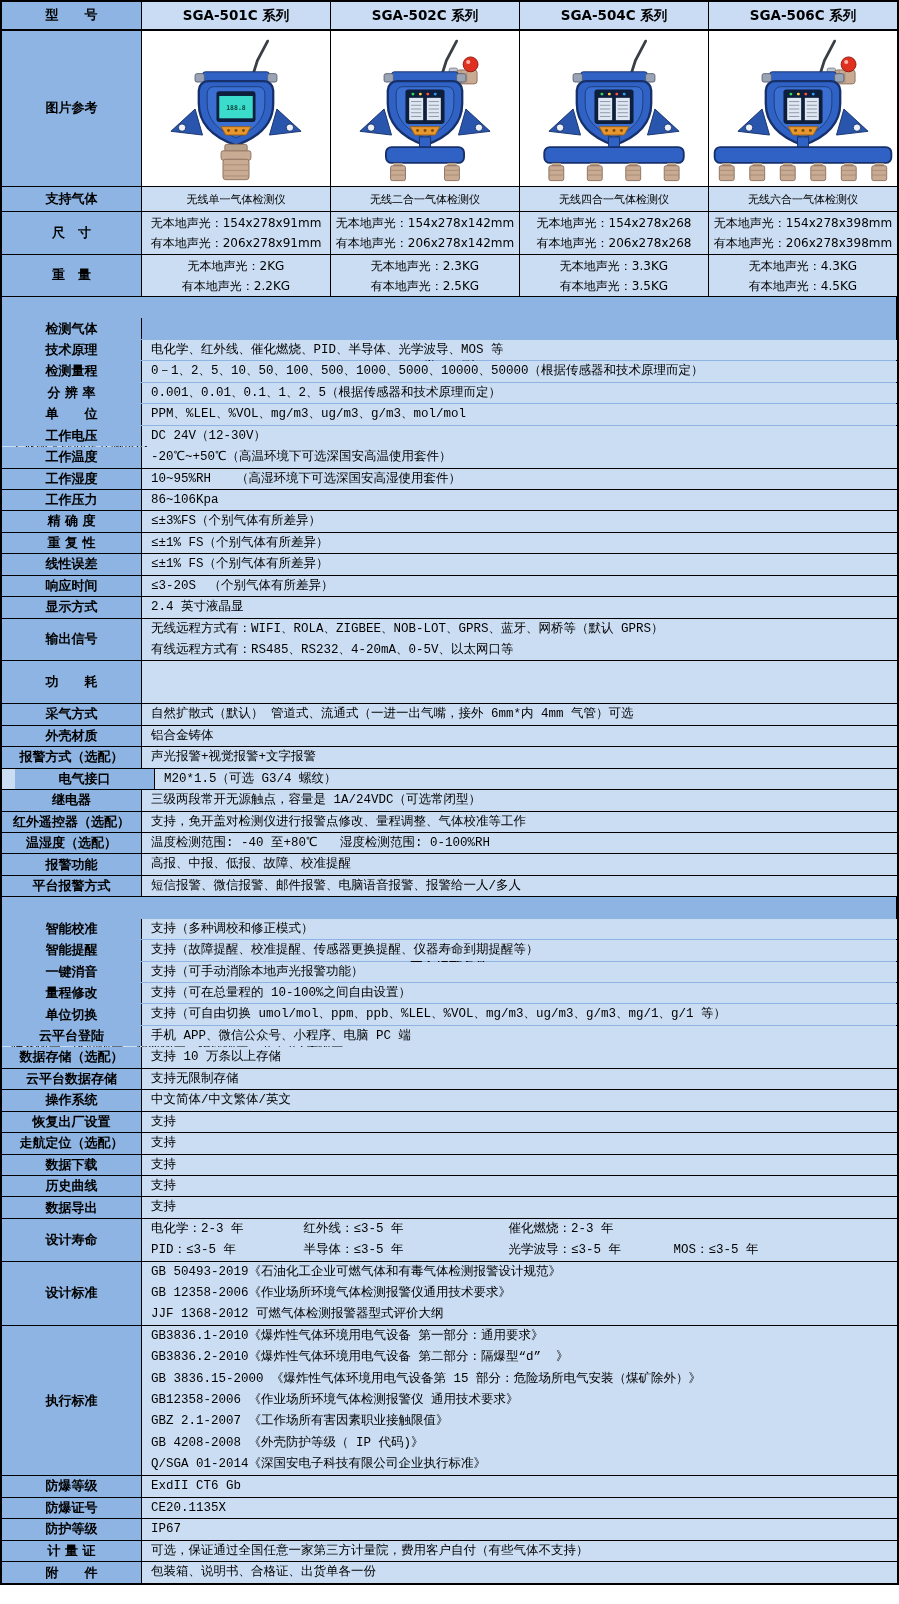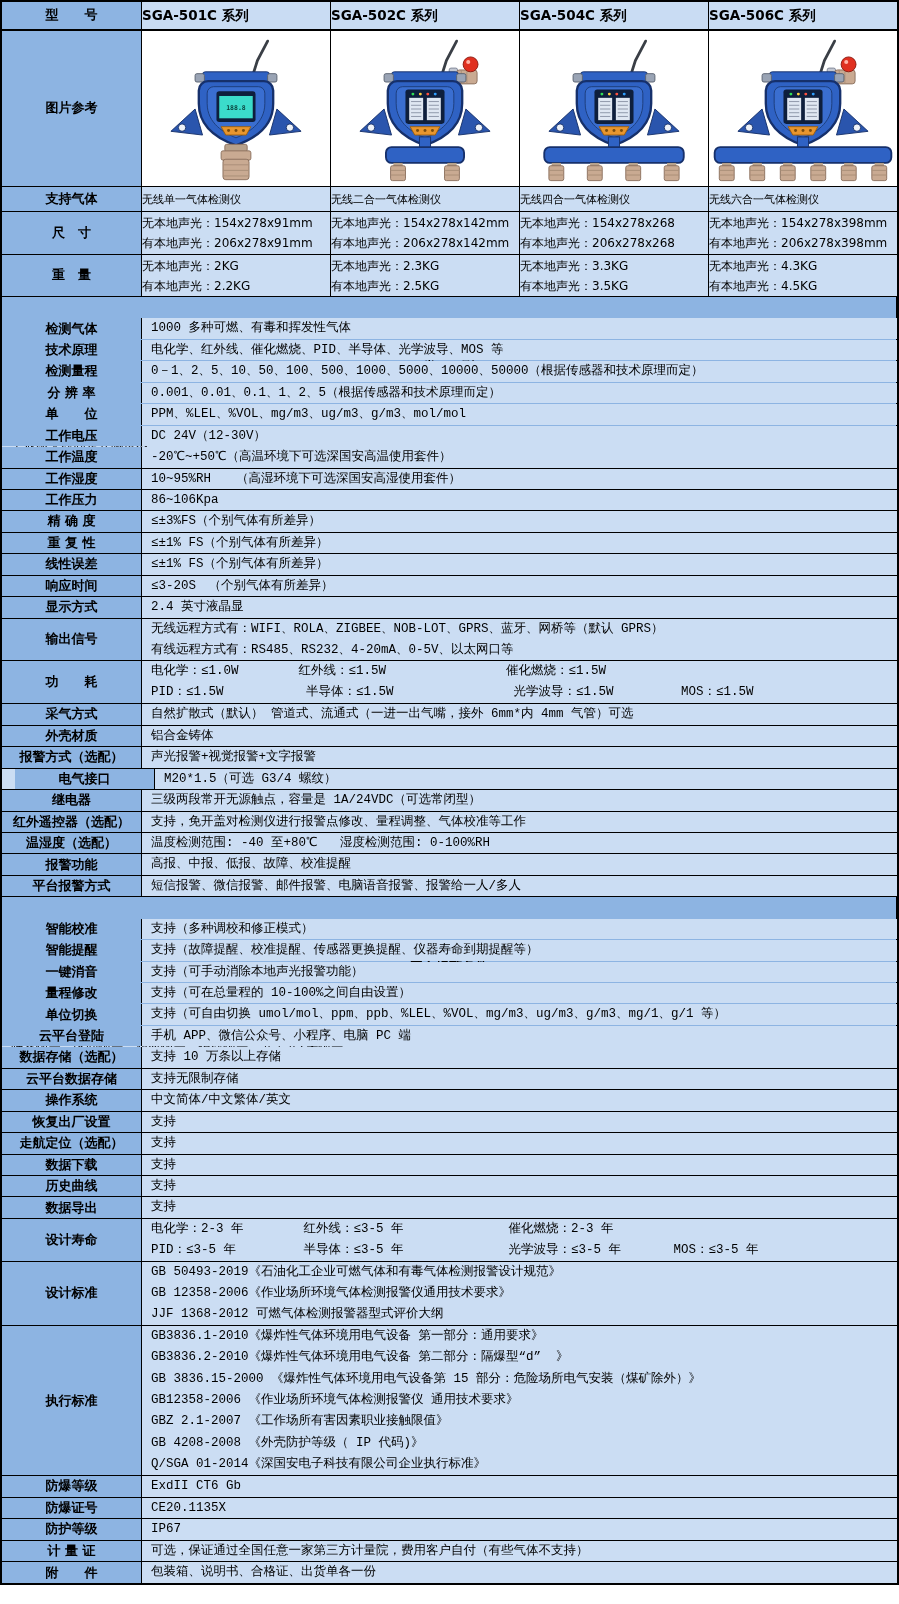--- a/index.html
+++ b/index.html
@@ -20,21 +20,21 @@
     flex:0 0 140px;
     background:var(--label-bg,#8DB4E2);
     border-right:1px solid #000;
     display:flex; align-items:center; justify-content:center;
     font-weight:bold; font-size:13px; text-align:center;
     padding:0 3px; line-height:1.25;
   }
   .data-cell {
     flex:1 1 0;
     border-right:1px solid #000;
-    display:flex; flex-direction:column; align-items:flex-start; justify-content:center;
+    display:flex; flex-direction:column; align-items:center; justify-content:center;
     font-size:12px; text-align:center; background:var(--value-bg,#CBDDF3);
   }
   .data-cell:last-child { border-right:none; }
   .header-row { height:29px; border-bottom:2px solid #000; }
   .header-row .model-cell { font-weight:bold; font-size:13.5px; background:var(--header-bg,#C9DCF3); }
   .image-row { height:156px; }
   .image-row .image-cell { background:#ffffff; padding:1px; overflow:hidden; }
   .gas-row { height:25px; }
   .gas-row .data-cell { font-size:11px; }
   .size-row { height:43px; }
@@ -346,21 +346,20 @@
       <div class="row spec-row" style="height: 21.45px; flex-direction: column;">
     <div class="label-cell">
       <span>类　　型</span>
     </div>
     <div class="value-cell"><div class="vline">工业级无线固定式隔爆型</div></div>
   </div>
       <div class="row spec-row" style="height: 21.45px;">
     <div class="label-cell">
       <span>检测气体</span>
     </div>
-    <div class="value-cell"><div class="vline">1000 多种可燃、有毒和挥发性气体</div></div>
   </div>
       <div class="row spec-row" style="height: 21.45px;">
     <div class="label-cell">
       <span>技术原理</span>
     </div>
     <div class="value-cell"><div class="vline">电化学、红外线、催化燃烧、PID、半导体、光学波导、MOS 等</div></div>
   </div>
       <div class="row spec-row" style="height: 21.45px;">
     <div class="label-cell">
       <span>检测量程</span>
@@ -436,21 +435,20 @@
       <div class="row spec-row" style="height: 42.9px;">
     <div class="label-cell">
       <span>输出信号</span>
     </div>
     <div class="value-cell"><div class="vline">无线远程方式有：WIFI、ROLA、ZIGBEE、NOB-LOT、GPRS、蓝牙、网桥等（默认 GPRS）</div><div class="vline">有线远程方式有：RS485、RS232、4-20mA、0-5V、以太网口等</div></div>
   </div>
       <div class="row spec-row" style="height: 42.9px;">
     <div class="label-cell">
       <span>功　　耗</span>
     </div>
-    <div class="value-cell"><div class="vline">电化学：≤1.0W        红外线：≤1.5W                催化燃烧：≤1.5W</div><div class="vline">PID：≤1.5W           半导体：≤1.5W                光学波导：≤1.5W         MOS：≤1.5W</div></div>
   </div>
       <div class="row spec-row" style="height: 21.45px;">
     <div class="label-cell">
       <span>采气方式</span>
     </div>
     <div class="value-cell"><div class="vline">自然扩散式（默认） 管道式、流通式（一进一出气嘴，接外 6mm*内 4mm 气管）可选</div></div>
   </div>
       <div class="row spec-row" style="height: 21.45px;">
     <div class="label-cell">
       <span>外壳材质</span>

